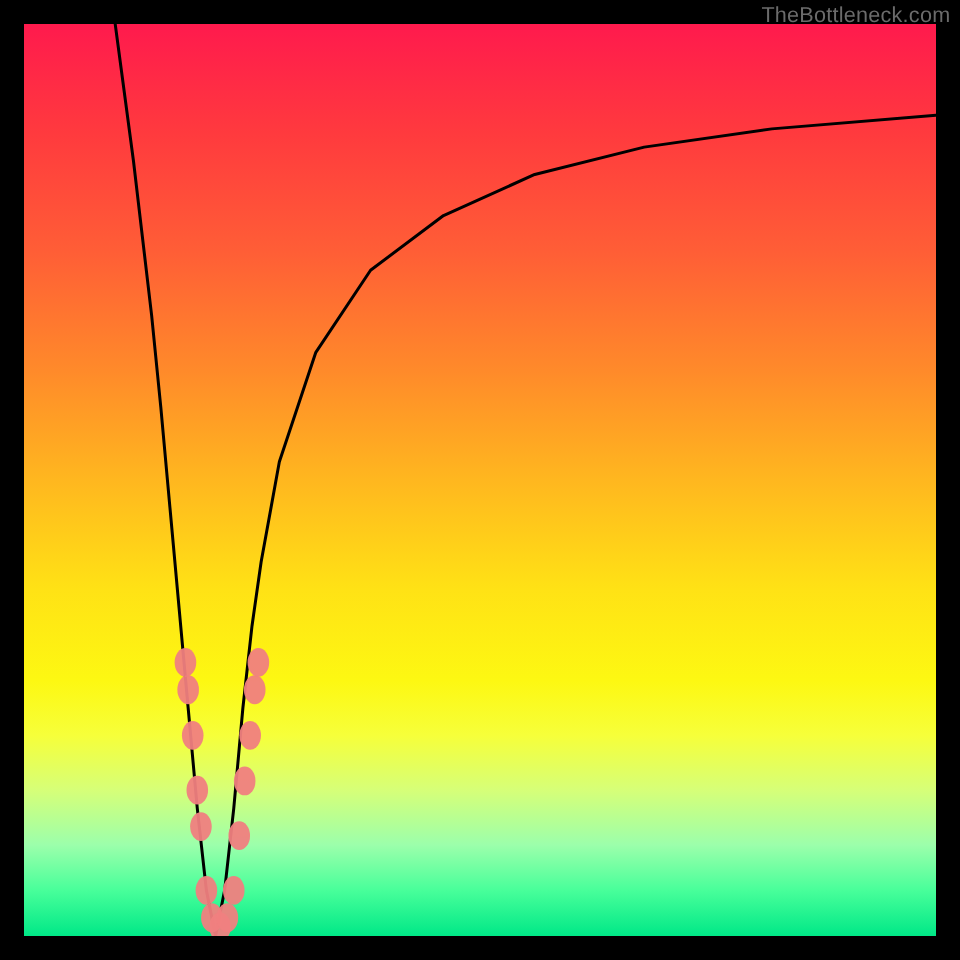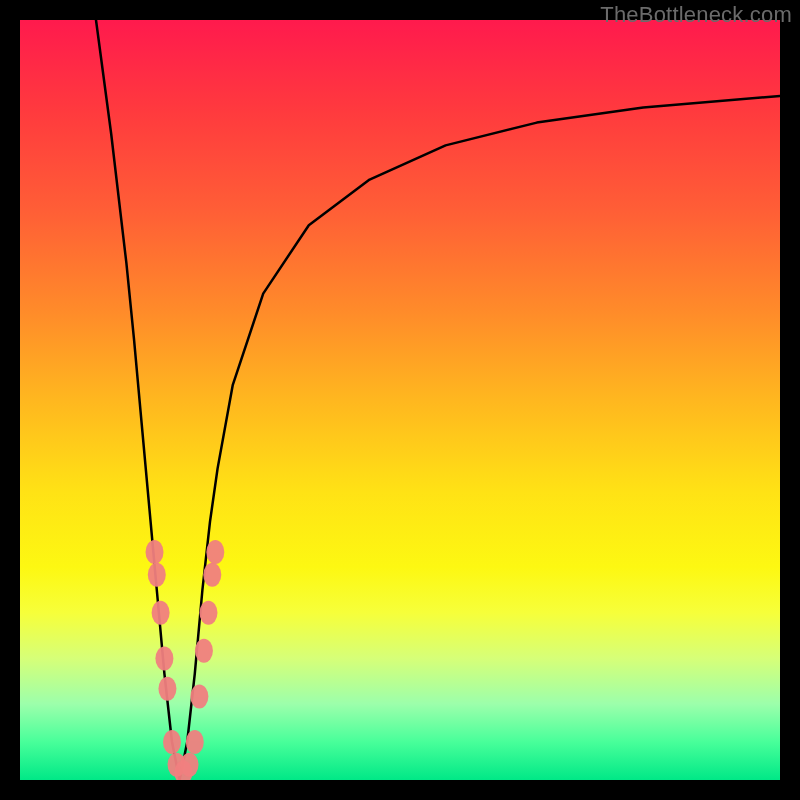--- a/index.html
+++ b/index.html
@@ -38,21 +38,21 @@
       #9cffab 90%,
       #48ff9a 95%,
       #00e887 100%
     );
   }
   .watermark {
     position: absolute;
     top: 2px;
     right: 8px;
     color: #6b6b6b;
-    font-size: 22px;
+    font-size: 18px;
     letter-spacing: 0.2px;
     user-select: none;
   }
   svg {
     position: absolute;
     left: 0;
     top: 0;
   }
 </style>
 </head>

